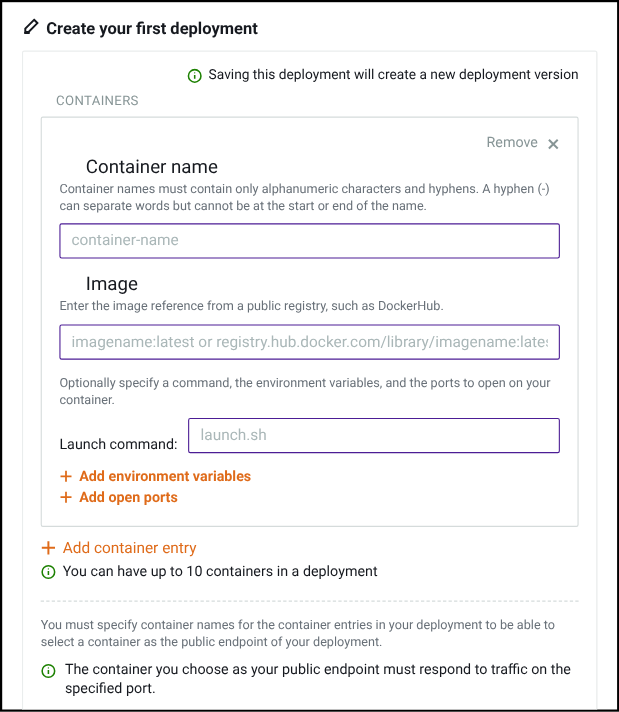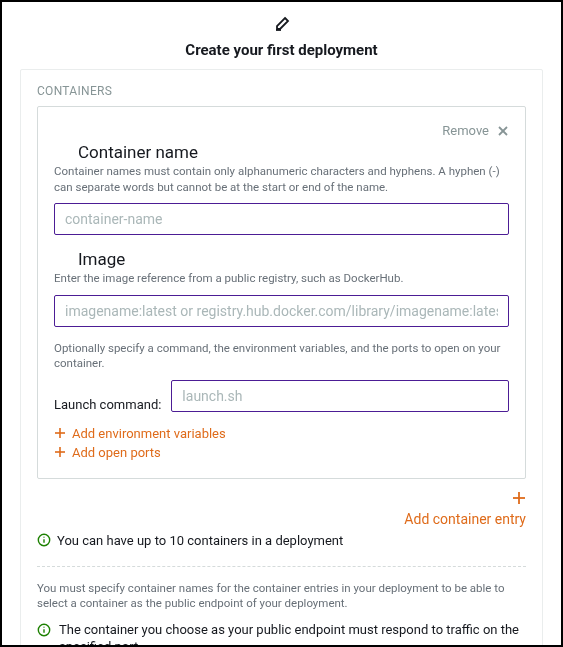--- a/index.html
+++ b/index.html
@@ -7,21 +7,21 @@
   font-family: -apple-system, BlinkMacSystemFont, "Segoe UI", Roboto, Helvetica, Arial, sans-serif;
   background: #fff;
   color: #16191f;
   font-size: 14px;
   width: 563px;
   height: 647px;
   border: 2px solid #000;
   padding: 14px 18px 10px 18px;
   position: relative;
 }
-.header-row { display: flex; align-items: center; gap: 6px; margin-bottom: 10px; flex-direction: column; }
+.header-row { display: flex; align-items: center; gap: 6px; margin-bottom: 10px; }
 .header-row svg { width: 16px; height: 16px; }
 h1 { font-size: 15px; font-weight: 700; }
 .card {
   border: 1px solid #eaeded;
   border-radius: 2px;
   padding: 14px 16px 10px 16px;
   background: #fff;
   box-shadow: 0 1px 1px rgba(0,0,0,0.03);
 }
 .info-row {
@@ -33,20 +33,21 @@
   font-size: 12.5px;
   margin-bottom: 8px;
 }
 .info-icon { width: 14px; height: 14px; color: #1d8102; flex-shrink:0; }
 .section-label {
   color: #879596;
   font-size: 12px;
   letter-spacing: 0.3px;
   text-transform: uppercase;
   margin-bottom: 8px;
+  margin-left: 14px;
 }
 .container-box {
   border: 1px solid #d5dbdb;
   border-radius: 2px;
   padding: 16px 16px 14px 16px;
   position: relative;
 }
 .remove-row {
   display: flex;
   justify-content: flex-end;
@@ -66,40 +67,39 @@
   border: 1px solid #4c1d95;
   border-radius: 2px;
   font-size: 14px;
   font-family: inherit;
   color: #16191f;
 }
 input::placeholder { color: #aab7b8; }
 .launch-row { display: flex; align-items: flex-end; gap: 10px; }
 .launch-label { font-size: 13px; color: #16191f; white-space: nowrap; }
 .launch-input { flex: 1; }
-.add-links { margin-top: 14px; }
+.add-links { margin-top: 14px; font-weight: bold; }
 .add-link {
   display: flex;
   align-items: center;
   gap: 6px;
   color: #df6b1a;
   font-size: 13px;
   margin-bottom: 4px;
   cursor: pointer;
 }
 .add-link svg { width: 12px; height: 12px; }
 .add-entry {
   display: flex;
-  align-items: flex-end;
+  align-items: flex-start;
   gap: 6px;
   color: #df6b1a;
   font-size: 14px;
   margin-top: 12px;
   cursor: pointer;
-  flex-direction: column;
 }
 .add-entry svg { width: 14px; height: 14px; }
 .limit-note {
   display: flex;
   align-items: center;
   gap: 6px;
   font-size: 13px;
   color: #16191f;
   margin-top: 6px;
 }
@@ -119,20 +119,28 @@
     <svg viewBox="0 0 16 16" fill="none" stroke="currentColor" stroke-width="1.8">
         <path d="M11 2l3 3-8 8H3v-3l8-8z"></path>
         <path d="M2 14h5"></path>
       </svg>
   </span>
   <h1>Create your first deployment</h1>
 </div>
 
 <div class="card">
 
+  <div class="info-row">
+    <svg class="info-icon" viewBox="0 0 16 16" fill="none" stroke="currentColor" stroke-width="1.6">
+        <circle cx="8" cy="8" r="6.5"></circle>
+        <line x1="8" y1="7" x2="8" y2="11"></line>
+        <circle cx="8" cy="4.8" r="0.7" fill="currentColor" stroke="none"></circle>
+      </svg>
+    <span>Saving this deployment will create a new deployment version</span>
+  </div>
 
   <div class="section-label">CONTAINERS</div>
 
   <div class="container-box">
 
     <div class="remove-row">
       <span>Remove</span>
       <svg viewBox="0 0 12 12" stroke="currentColor" stroke-width="1.8">
           <line x1="2" y1="2" x2="10" y2="10"></line>
           <line x1="10" y1="2" x2="2" y2="10"></line>

